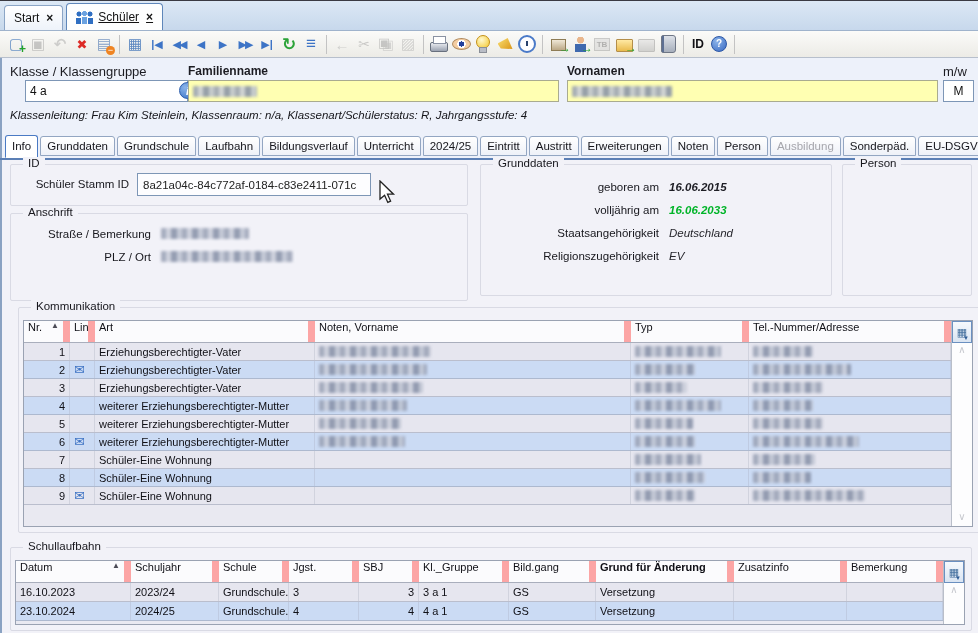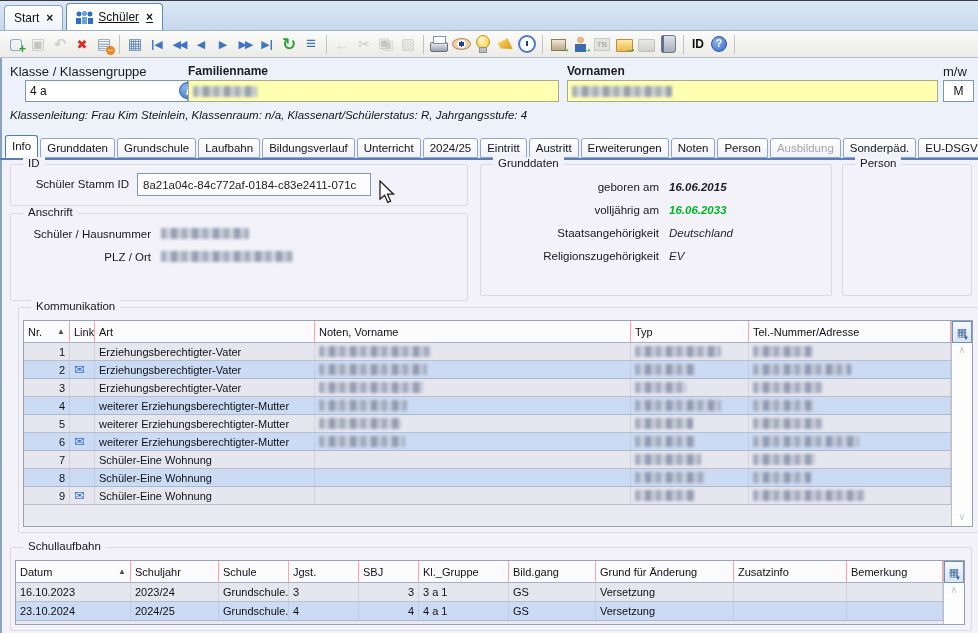--- a/index.html
+++ b/index.html
@@ -65,21 +65,21 @@
   
   .hpanel{position:absolute;left:0;top:57px;width:978px;height:76px;background:#edf1fa;border-left:2px solid #8aa2c2;}
   .hlabel{position:absolute;top:6px;font-size:13px;color:#1c1c22;}
   .hlabel.b{font-weight:bold;font-size:12px;}
   .hinput{position:absolute;top:22px;height:22px;border:1px solid #7d96b6;background:#fff;font-size:12px;color:#111;padding:0 4px;}
   .hinput.yellow{background:#ffffb2;border-color:#a9ab90;display:flex;align-items:center;}
   .infoicon{position:absolute;left:177px;top:24px;width:17px;height:17px;border-radius:50%;background:radial-gradient(circle at 35% 30%,#8cb4ea,#3570c4);border:1px solid #2a5cac;color:#fff;font-size:11px;font-style:italic;font-weight:bold;text-align:center;line-height:16px;}
   .kleitung{position:absolute;left:8px;top:51px;font-size:11.5px;font-style:italic;color:#15151a;}
 
   
-  .ptabs{position:absolute;left:0;top:133px;width:978px;height:24px;background:#edf1fa;border-left:2px solid #8aa2c2;display:flex;align-items:flex-end;padding-left:3px;}
+  .ptabs{position:absolute;left:0;top:133px;width:978px;height:24px;background:#edf1fa;border-left:2px solid #8aa2c2;display:flex;align-items:center;padding-left:3px;}
   .ptab{height:20px;line-height:18px;padding:0 6px;margin-right:2px;font-size:11.5px;color:#16161c;background:linear-gradient(#ffffff,#eef1f8);border:1px solid #93a6c2;border-radius:3px 3px 0 0;cursor:default;white-space:nowrap;}
   .ptab.active{height:23px;line-height:21px;background:#fff;border-color:#4a7ac4;border-bottom-color:#fff;}
   .ptab.disabled{color:#a6a6ac;}
   .blueline{position:absolute;left:0;top:157px;width:978px;height:2px;background:#5b7fb5;}
 
   
   .content{position:absolute;left:0;top:159px;width:978px;height:474px;background:#f2f2f8;border-left:2px solid #8aa2c2;}
   .group{position:absolute;border:1px solid #d9dae4;border-radius:2px;}
   .glabel{position:absolute;top:-8px;left:12px;background:#f2f2f8;padding:0 5px;font-size:11.5px;color:#17171d;}
   .g-id{left:8px;top:4px;width:458px;height:42px;}
@@ -97,21 +97,21 @@
   .kvrow .kv{font-size:11.5px;font-style:italic;color:#26262c;}
   .kvrow .kv.bd{font-weight:bold;color:#1d1d24;}
   .g-an .kvrow .kl{width:150px;}
 
   .blur{display:inline-block;height:11px;border-radius:1px;vertical-align:middle;background:repeating-linear-gradient(90deg,#98a0b4 0 5px,#c9cdd9 5px 10px,#858fa6 10px 16px,#bdc3d1 16px 21px);filter:blur(1.6px);opacity:.85;}
 
   
   .tbl{position:absolute;left:4px;top:12px;display:flex;border:1px solid #9aa2b2;background:#e9e9f1;}
   .tgrid{display:flex;flex-direction:column;}
   .thead{display:flex;background:#fbfbfd;border-bottom:1px solid #a9aebc;height:22px;}
-  .hcell{display:flex;align-items:center;font-size:11px;color:#101016;padding:0 4px;border-right:1px solid #fca5a5;overflow:hidden;white-space:nowrap;}
+  .hcell{display:flex;font-size:11px;color:#101016;padding:0 4px;border-right:7px solid #fca5a5;overflow:hidden;white-space:nowrap;}
   .sortico{margin-left:auto;font-size:8px;color:#4a4a55;padding-left:3px;}
   .trow{display:flex;border-bottom:1px solid rgba(150,156,176,.55);}
   .trow.lt{background:#e6e6ef;} .trow.bl{background:#cbdbf4;}
   .tcell{font-size:11px;color:#101016;padding:0 4px;display:flex;align-items:center;border-right:1px solid rgba(170,176,192,.35);overflow:hidden;white-space:nowrap;}
   .tcell.ra{justify-content:flex-end;}
   .tfill{flex:1;background:#e9e9f1;}
   .mailico{color:#3f74c4;font-size:13px;line-height:10px;}
   .tside{width:21px;display:flex;flex-direction:column;background:#fdfdfe;border-left:1px solid #b9bec9;}
   .fieldbtn{height:22px;display:flex;align-items:center;justify-content:center;background:linear-gradient(#f6f9fd,#d9e4f2);border:1px solid #6a8fc0;position:relative;cursor:default;}
   .fieldbtn::before{content:"▦";color:#45709e;font-size:11px;}
@@ -247,21 +247,21 @@
     </div>
 
     <div class="group g-person">
       <span class="glabel">Person</span>
     </div>
 
     <div class="group g-an">
       <span class="glabel">Anschrift</span>
       <div id="an-rows" style="padding-top:8px">
           <div class="kvrow">
-            <span class="kl">Schüler / Hausnummer</span>
+            <span class="kl">Straße / Bemerkung</span>
             <span class="blur" style="width: 88px;"></span>
           </div>
           <div class="kvrow">
             <span class="kl">PLZ / Ort</span>
             <span class="blur" style="width: 132px;"></span>
           </div>
         </div>
     </div>
 
     <div class="group g-komm">
@@ -447,21 +447,21 @@
               </div>
               <div class="hcell" style="width: 60px;">
                 <span>SBJ</span>
               </div>
               <div class="hcell" style="width: 90px;">
                 <span>Kl._Gruppe</span>
               </div>
               <div class="hcell" style="width: 87px;">
                 <span>Bild.gang</span>
               </div>
-              <div class="hcell" style="width: 138px;">
+              <div class="hcell" style="width: 138px; font-weight: bold;">
                 <span>Grund für Änderung</span>
               </div>
               <div class="hcell" style="width: 113px;">
                 <span>Zusatzinfo</span>
               </div>
               <div class="hcell" style="width: 96px;">
                 <span>Bemerkung</span>
               </div>
             </div>
             <div class="trow lt" style="height: 19px;">

